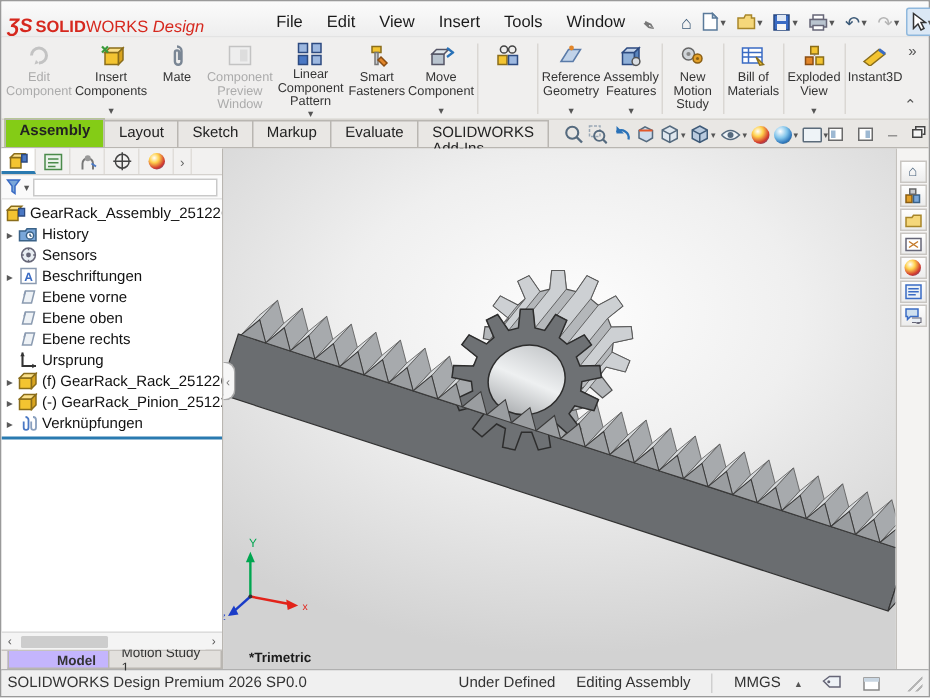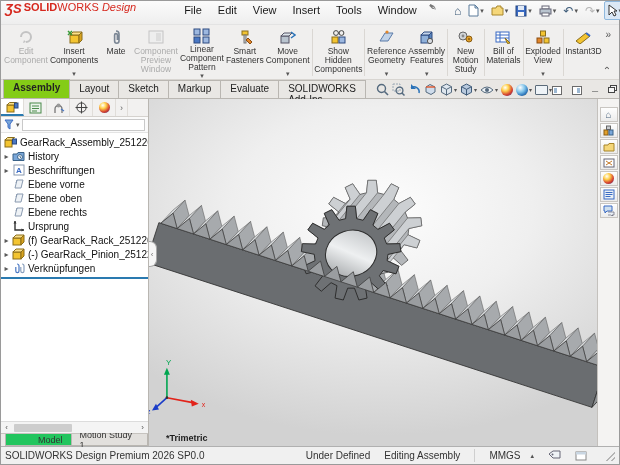--- a/index.html
+++ b/index.html
@@ -4,21 +4,21 @@
 <style>
   * { margin:0; padding:0; box-sizing:border-box; }
   html,body { width:620px; height:465px; overflow:hidden; }
   body { font-family:"Liberation Sans", sans-serif; font-size:10px; color:#222;
          background:#f0f0f0; -webkit-font-smoothing:antialiased; }
   .window { width:620px; height:465px; display:flex; flex-direction:column;
             border:1px solid #9a9a9a; background:#f0f0f0; }
 
   
   .titlebar { height:24px; background:linear-gradient(#fbfbfb,#eeeeee);
-              display:flex; align-items:flex-start; padding:0 4px; flex:0 0 auto;
+              display:flex; align-items:flex-end; padding:0 4px; flex:0 0 auto;
               border-bottom:1px solid #e3e3e3; }
   .appmark { color:#d6281e; font-weight:bold; font-size:13px; margin:0 2px 0 0; font-style:italic;}
   .logo { color:#d6281e; font-size:11px; margin-right:14px; white-space:nowrap; }
   .logo b { font-weight:bold; }
   .logo i { font-style:italic; }
   .menus { display:flex; gap:2px;margin-left:27px; }
   .menu { padding:3px 7px; font-size:11px; color:#1a1a1a; }
   .pin { color:#777; font-size:11px; margin:0 8px 0 4px; transform:rotate(35deg); }
   .qat { display:flex; align-items:center; gap:1px; margin-left:6px; }
   .qbtn { display:flex; align-items:center; padding:2px 2px; border:1px solid transparent; border-radius:2px; }
@@ -86,21 +86,21 @@
   .tico { width:13px; height:12px; flex:0 0 auto; margin-right:3px; display:flex; align-items:center; justify-content:center;}
   .tlabel { font-size:10px; color:#111; }
   .rollback { height:2px; background:#2a7ab0; margin:2px 0 0 0; }
   .hscroll { height:12px; flex:0 0 auto; background:#f4f4f4; border-top:1px solid #dcdcdc;
              display:flex; align-items:center; }
   .sarrow { width:11px; text-align:center; color:#555; font-size:8px; }
   .strack { flex:1; height:10px; background:#f4f4f4; position:relative; }
   .sthumb { position:absolute; left:2px; top:1px; width:58px; height:8px; background:#cdcdcd; border-radius:1px;}
   .doctabs { height:13px; flex:0 0 auto; background:#eceae8; display:flex; align-items:stretch; border-top:1px solid #c6c3bf;}
   .dtab { font-size:9px; padding:0 8px; display:flex; align-items:center; border:1px solid #b9b6b1; border-top:none; margin-left:-1px; background:#e2e0dd; color:#333;}
-  .dtab.active { background:#22c55e; font-weight:normal; margin-left:4px;padding-left:32px; }
+  .dtab.active { background:#c4b5fd; font-weight:bold; margin-left:4px;padding-left:32px; }
 
   
   .viewport { flex:1 1 auto; position:relative; overflow:hidden;
     background:radial-gradient(ellipse 75% 65% at 52% 32%, #fdfdfd 0%, #efefef 45%, #d2d2d2 100%); }
   .viewlabel { position:absolute; left:17px; bottom:3px; font-size:9px; font-weight:bold; color:#1c1c1c; }
   .collapse-flap { position:absolute; left:-1px; top:142px; width:9px; height:26px;
     background:#f6f6f6; border:1px solid #a8a8a8; border-left:none; border-radius:0 7px 7px 0;
     display:flex; align-items:center; justify-content:center; color:#777; font-size:8px; }
   #model-svg { position:absolute; inset:0; }
 
@@ -275,21 +275,20 @@
     <div class="rbtn">
       <div class="ric">
           <svg width="17" height="16">
             <rect x="2" y="8" width="6" height="6" fill="#f3c431" stroke="#8a6d1a"></rect>
             <rect x="9" y="8" width="6" height="6" fill="#9db8e0" stroke="#2c4a80"></rect>
             <circle cx="6" cy="4" r="2.4" fill="none" stroke="#444"></circle>
             <circle cx="11.5" cy="4" r="2.4" fill="none" stroke="#444"></circle>
             <path d="M8.4,4 h0.7" stroke="#444"></path>
           </svg>
         </div>
-      <div class="rlab">Show Hidden Components</div>
     </div>
     <div class="rsep"></div>
     <div class="rbtn">
       <div class="ric">
           <svg width="17" height="16">
             <path d="M2,12 l5,-8 h8 l-5,8 z" fill="#bcd0e8" stroke="#4a6ea0" opacity="0.9"></path>
             <circle cx="9" cy="3" r="1.6" fill="#e2862a"></circle>
           </svg>
         </div>
       <div class="rlab">Reference Geometry</div>
@@ -495,20 +494,31 @@
         <div class="trow">
           <span class="arr">▸</span>
           <span class="tico">
               <svg width="13" height="11">
                 <path d="M1,3 h4 l1,-1.5 h6 v8 h-11 z" fill="#7aa7d9" stroke="#3a6288"></path>
                 <circle cx="8" cy="6" r="2.4" fill="#fff" stroke="#3a6288"></circle>
                 <path d="M8,4.8 v1.2 l1,0.8" stroke="#3a6288" fill="none"></path>
               </svg>
             </span>
           <span class="tlabel">History</span>
+        </div>
+        <div class="trow">
+          <span class="arr"></span>
+          <span class="tico">
+              <svg width="12" height="12">
+                <circle cx="6" cy="6" r="4.6" fill="#e8edf2" stroke="#667"></circle>
+                <circle cx="6" cy="6" r="1.6" fill="#667"></circle>
+                <path d="M6,1.4 v1.5 M6,9.1 v1.5 M1.4,6 h1.5 M9.1,6 h1.5" stroke="#667"></path>
+              </svg>
+            </span>
+          <span class="tlabel">Sensors</span>
         </div>
         <div class="trow">
           <span class="arr">▸</span>
           <span class="tico">
               <svg width="12" height="12">
                 <rect x="1" y="1" width="10" height="10" fill="#fff" stroke="#8a9ab0"></rect>
                 <text x="6" y="9" font-size="8" font-weight="bold" text-anchor="middle" fill="#3a6bc4">A</text>
               </svg>
             </span>
           <span class="tlabel">Beschriftungen</span>

